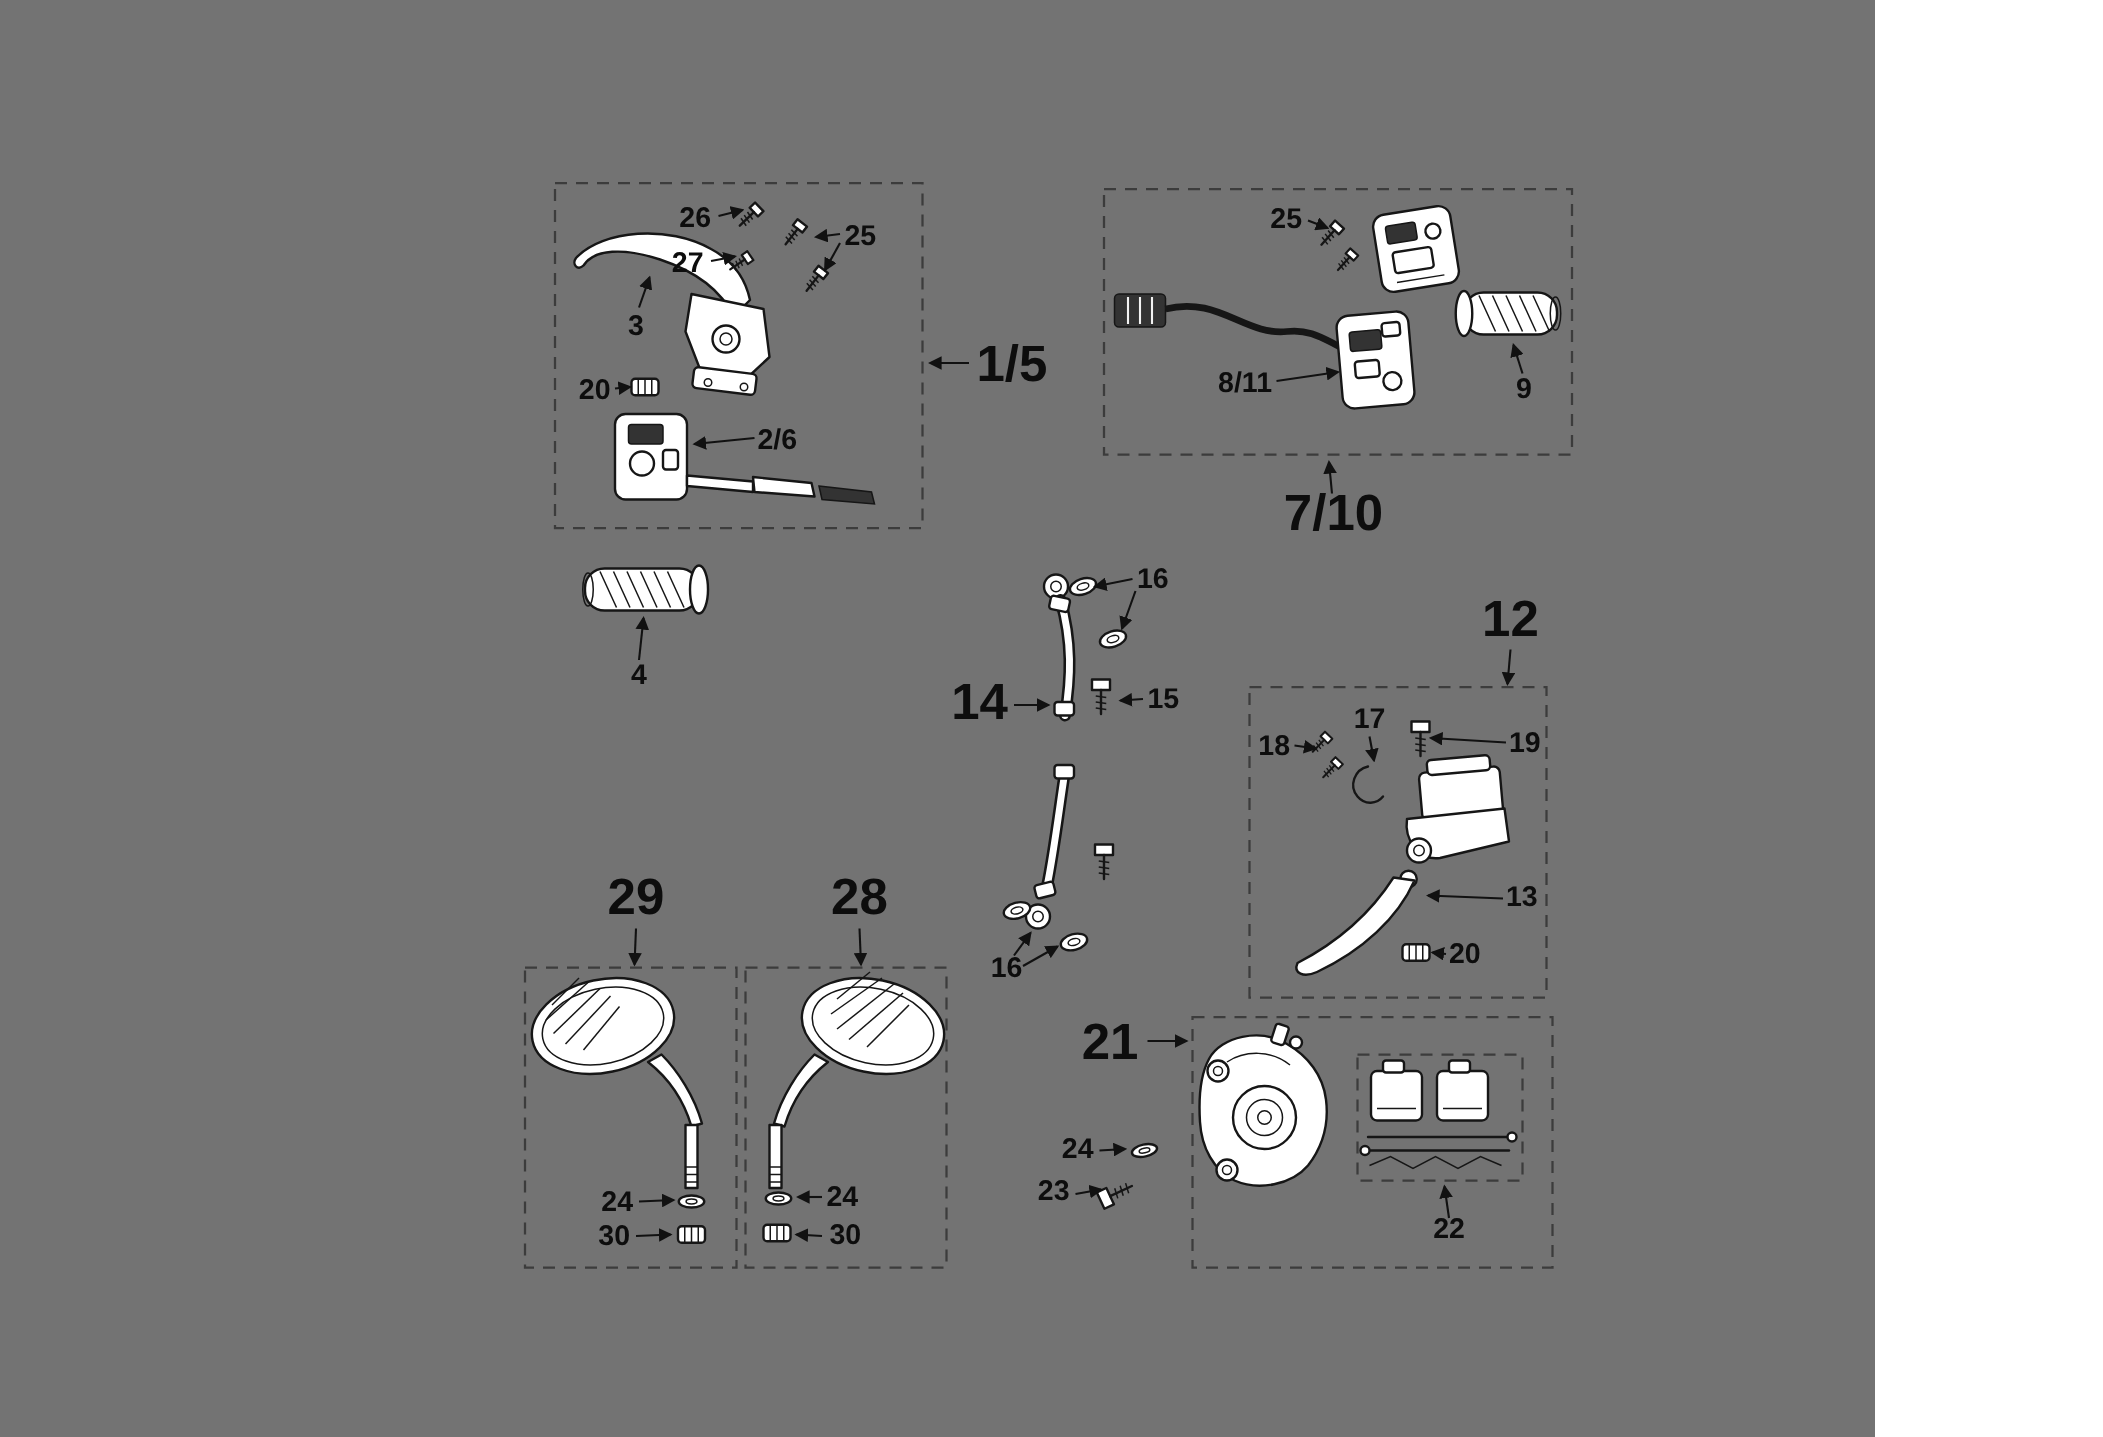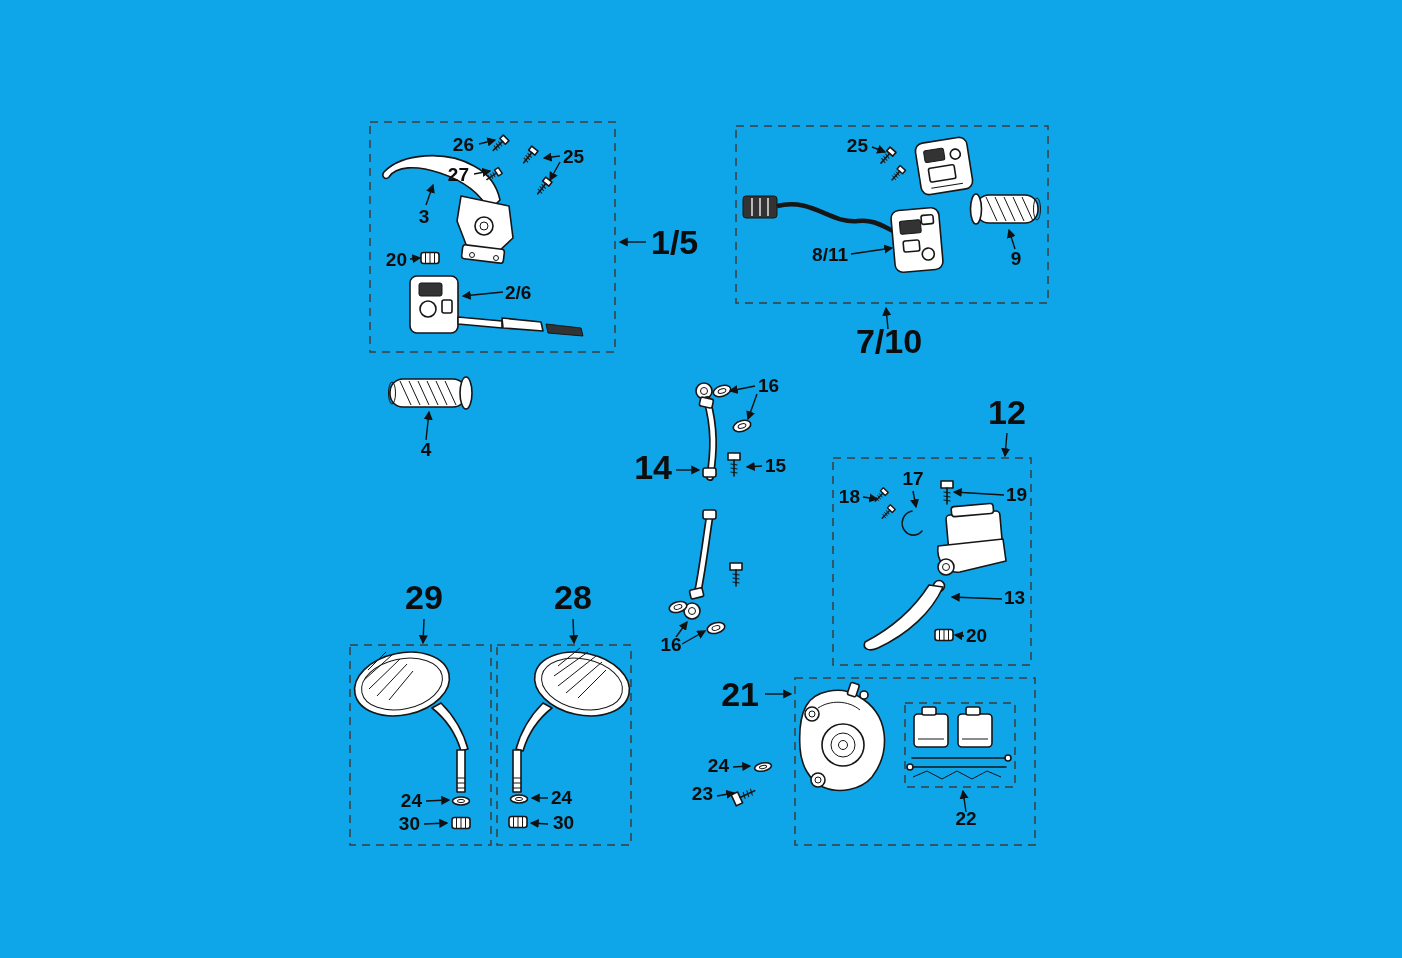--- a/index.html
+++ b/index.html
@@ -1,16 +1,16 @@
 <!DOCTYPE html>
 <html><head>
 <meta charset="utf-8">
 <style>
   html,body{margin:0;padding:0;background:#ffffff}
-  .stage{position:relative;width:1402px;height:958px;background:#0ea5e9;overflow:hidden;font-family:"Liberation Sans",sans-serif}
+  .stage{position:relative;width:1250px;height:958px;background:#737373;overflow:hidden;font-family:"Liberation Sans",sans-serif}
   svg{display:block}
   .ln{fill:none;stroke:#161616;stroke-width:1.6;stroke-linecap:round;stroke-linejoin:round}
   .lnf{fill:#ffffff;stroke:#161616;stroke-width:1.6;stroke-linejoin:round}
   .dk{fill:#333333;stroke:#161616;stroke-width:1}
   .thin{fill:none;stroke:#161616;stroke-width:1}
   .dbox{fill:none;stroke:#3c3c3c;stroke-width:1.5;stroke-dasharray:8 6}
   .leader{fill:none;stroke:#111111;stroke-width:1.4;marker-end:url(#arrowhead)}
   .pl{font-family:"Liberation Sans",sans-serif;font-size:19px;font-weight:700;fill:#0d0d0d}
   .gl{font-family:"Liberation Sans",sans-serif;font-size:34px;font-weight:700;fill:#0d0d0d}
   .mid{text-anchor:middle}

